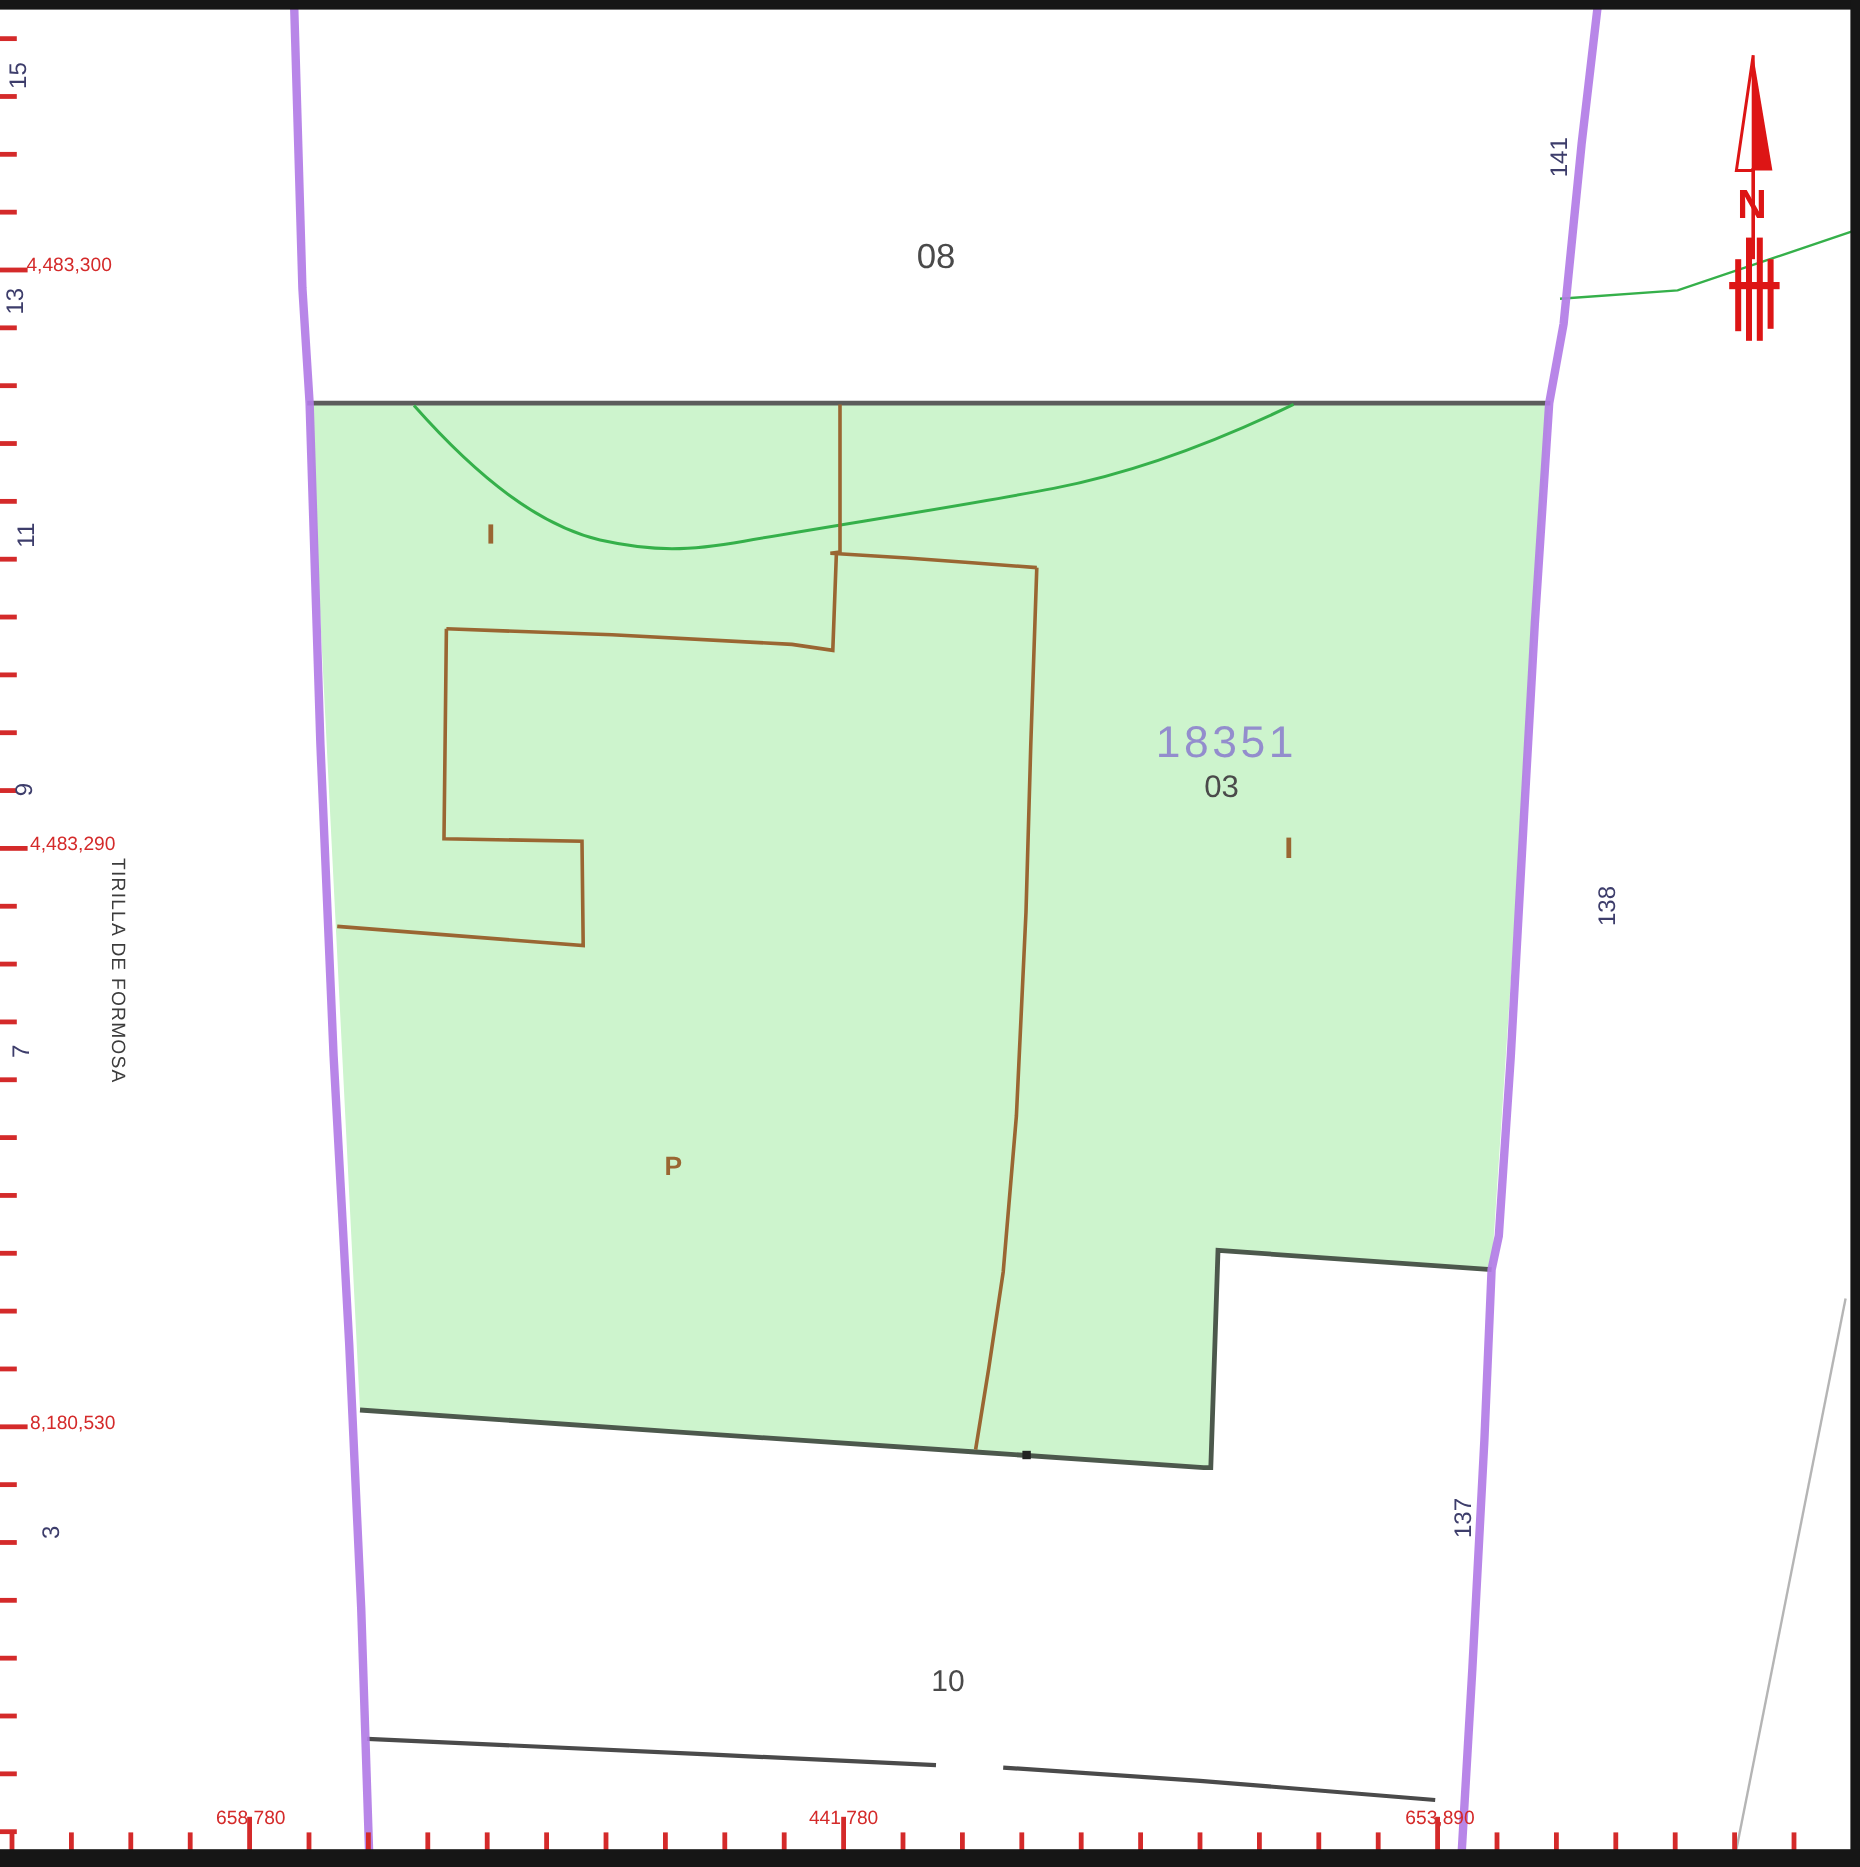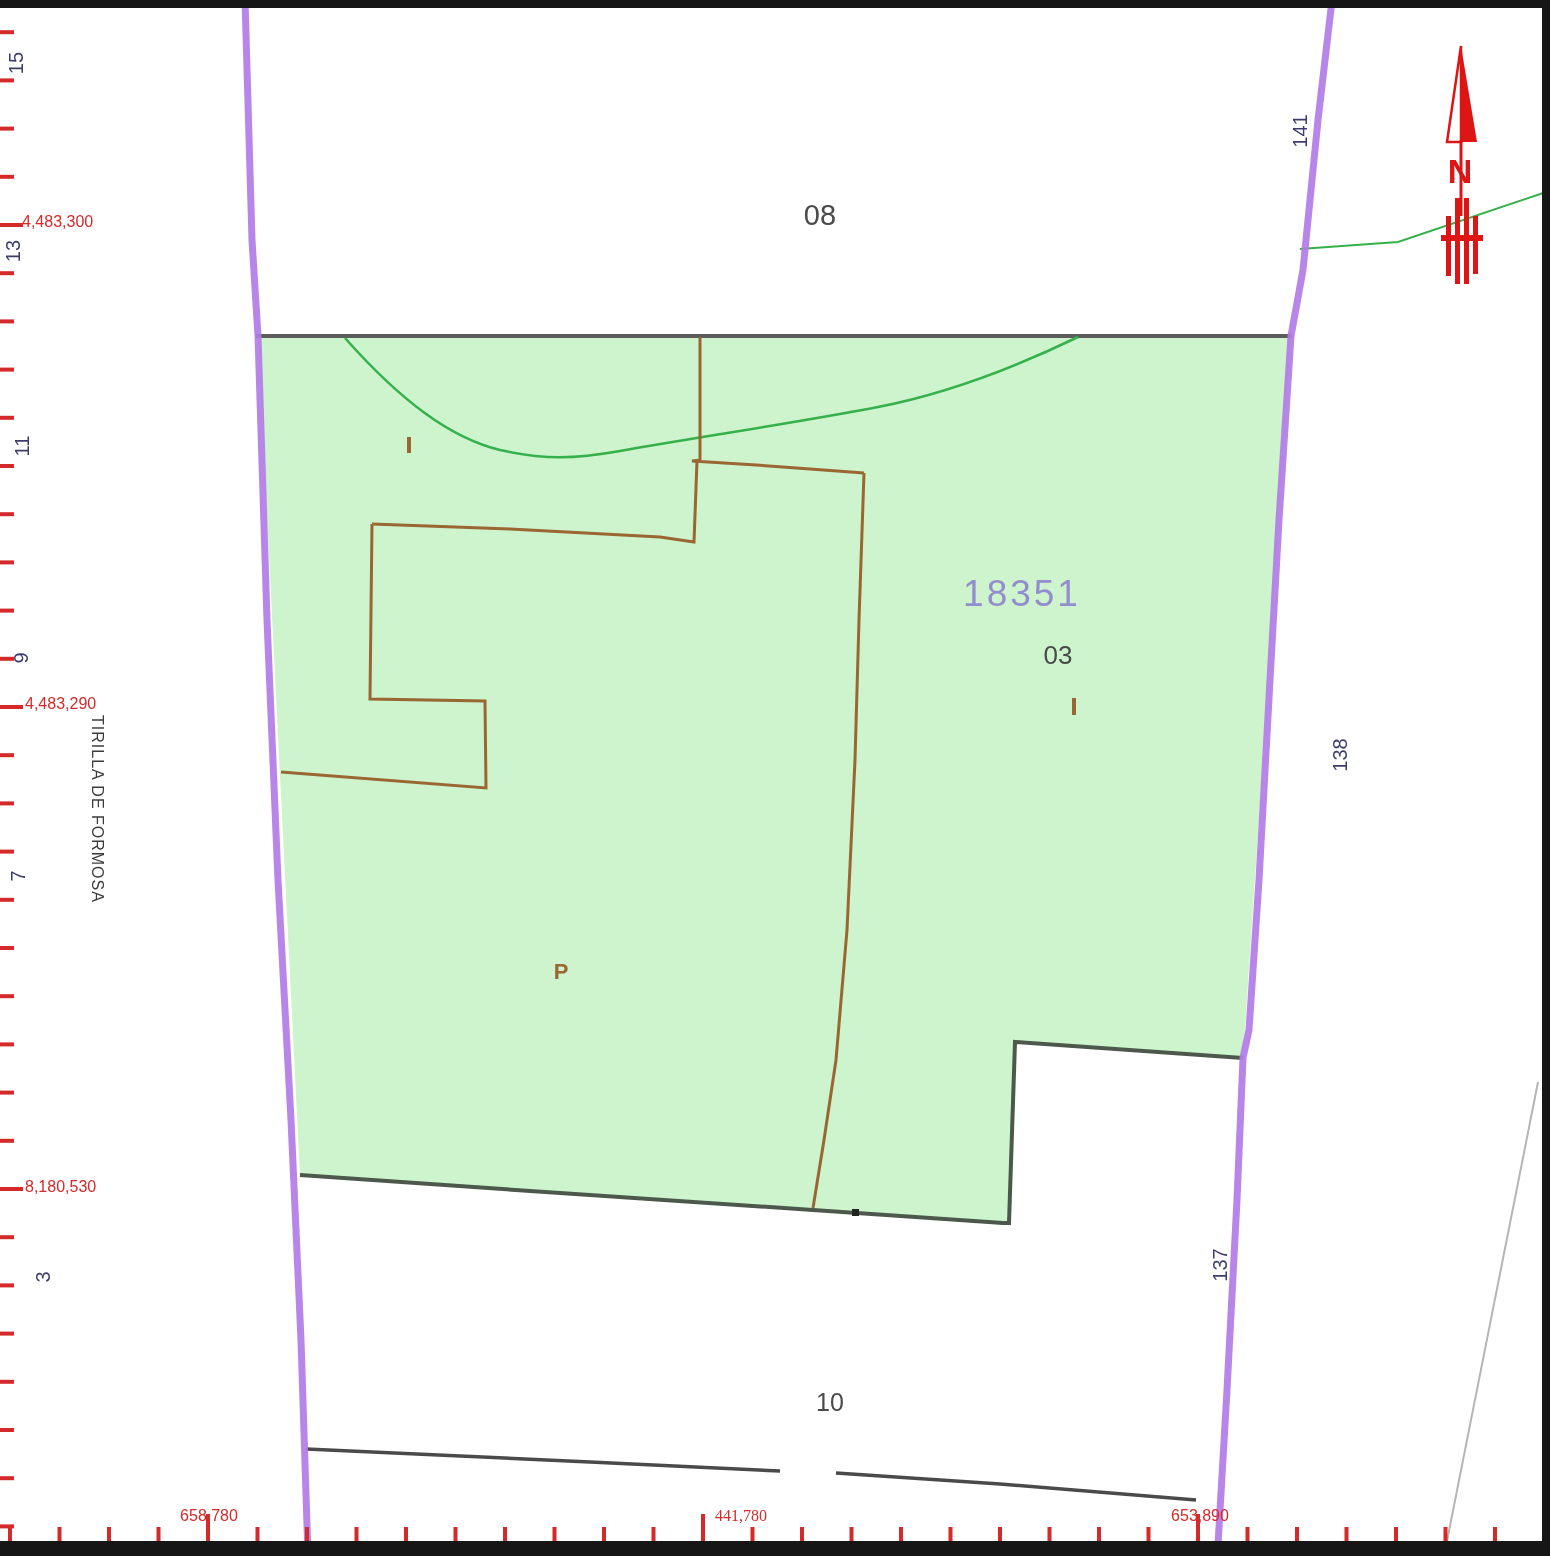--- a/index.html
+++ b/index.html
@@ -3,24 +3,24 @@
 <meta charset="utf-8">
 <style>
   html,body{margin:0;padding:0;background:#ffffff;}
   #canvas{position:relative;width:1550px;height:1556px;background:#ffffff;overflow:hidden;
           font-family:"Liberation Sans", sans-serif;}
   svg{position:absolute;left:0;top:0;}
   .lbl{position:absolute;white-space:nowrap;transform:translate(-50%,-50%);line-height:1;}
   .coord{color:var(--c-red);font-size:16px;}
   .coord-y{transform:none;}
   .navy{color:var(--c-navy);font-size:20px;transform:translate(-50%,-50%) rotate(-90deg);}
-  .gray-id{color:var(--c-gray);margin-left:40px;}
+  .gray-id{color:var(--c-gray);}
   .street-name{color:#3c3c3c;font-size:16px;letter-spacing:1px;
                transform:translate(-50%,-50%) rotate(90deg);}
-  .parcel-main-id{color:var(--c-purpletext);font-size:37px;letter-spacing:3px;}
+  .parcel-main-id{color:var(--c-purpletext);font-size:37px;letter-spacing:3px;margin-top:25px;}
   .p-label{color:var(--c-brown);font-size:22px;font-weight:bold;}
   .n-label{color:var(--c-red2);font-size:34px;font-weight:bold;}
   .tickline{fill:var(--c-red);}
   .border{fill:#161616;}
 </style>
 </head>
 <body>
 
 <div id="canvas">
 
@@ -135,21 +135,21 @@
 
     <rect class="border" x="0" y="0" width="1550" height="8"></rect>
     <rect class="border" x="1542" y="0" width="8" height="1556"></rect>
     <rect class="border" x="0" y="1541" width="1550" height="15"></rect>
   </svg>
 
   <div class="lbl coord coord-y" style="left:22px;top:214px;">4,483,300</div>
   <div class="lbl coord coord-y" style="left:25px;top:696px;">4,483,290</div>
   <div class="lbl coord coord-y" style="left:25px;top:1179px;">8,180,530</div>
   <div class="lbl coord" style="left:209px;top:1516px;">658,780</div>
-  <div class="lbl coord" style="left:741px;top:1516px;font-family:Liberation Serif, serif;">441,780</div>
+  <div class="lbl coord" style="left:703px;top:1516px;">441,780</div>
   <div class="lbl coord" style="left:1200px;top:1516px;">653,890</div>
 
   <div class="lbl navy" style="left:16px;top:63px;">15</div>
   <div class="lbl navy" style="left:13px;top:251px;">13</div>
   <div class="lbl navy" style="left:22px;top:446px;">11</div>
   <div class="lbl navy" style="left:21px;top:658px;">9</div>
   <div class="lbl navy" style="left:18px;top:876px;">7</div>
   <div class="lbl navy" style="left:43px;top:1277px;">3</div>
 
   <div class="lbl navy" style="left:1300px;top:131px;">141</div>

